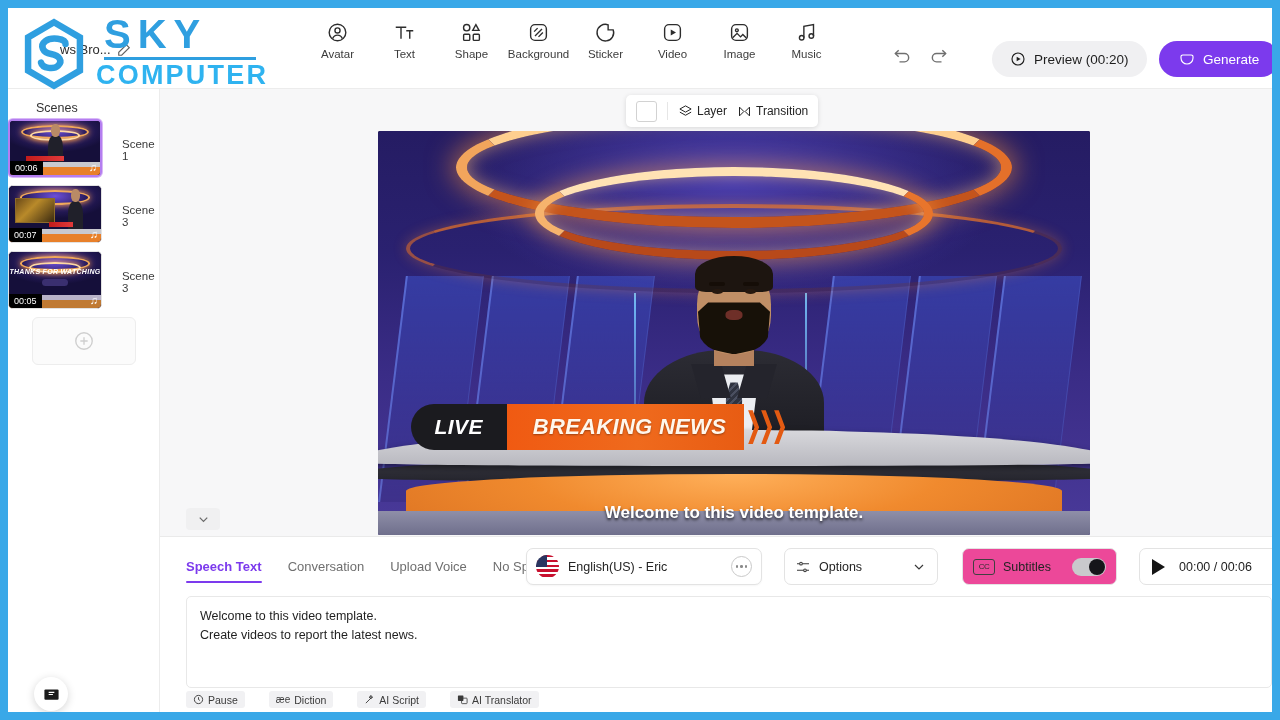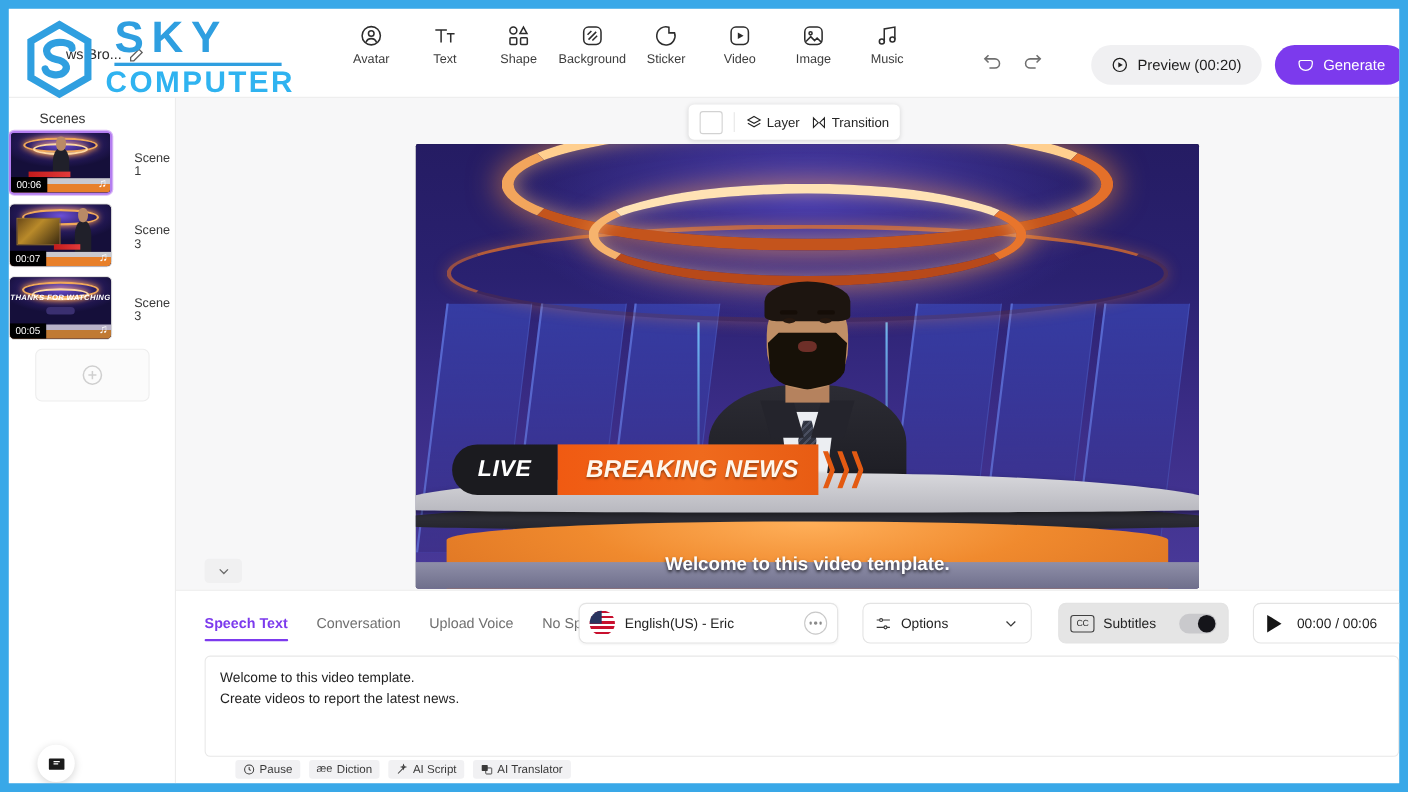--- a/index.html
+++ b/index.html
@@ -236,41 +236,41 @@
     display: flex; align-items: center; justify-content: center; gap: 2px; cursor: pointer; }
   .dots-btn i { width: 2.6px; height: 2.6px; background: #8a8a8a; border-radius: 50%; display: block; }
 
   .options-box { position: absolute; left: 776px; top: 540px; width: 154px; height: 37px;
     border: 1px solid #e3e3e3; border-radius: 7px; background: #fff;
     display: flex; align-items: center; padding: 0 10px; gap: 8px; cursor: pointer; }
   .options-box .label { font-size: 12.5px; color: #242424; flex: 1; }
   .options-box svg { width: 16px; height: 16px; color: #3a3a3a; }
 
   .subtitles-box { position: absolute; left: 954px; top: 540px; width: 155px; height: 37px;
-    border: 1px solid #e3e3e3; border-radius: 7px; background: #e5e5e5;
+    border: 1px solid #e3e3e3; border-radius: 7px; background: #ec4899;
     display: flex; align-items: center; padding: 0 10px; gap: 8px; }
   .cc-icon { width: 22px; height: 16px; border: 1.4px solid #404040; border-radius: 3px;
     font-size: 8px; display: flex; align-items: center; justify-content: center; color: #2d2d2d; letter-spacing: -.5px; }
   .subtitles-box .label { font-size: 12.5px; color: #242424; flex: 1; }
   .toggle { width: 34px; height: 18px; border-radius: 9px; background: #c9c9cc; position: relative; cursor: pointer; }
   .toggle::after { content: ""; position: absolute; right: 1px; top: 1px; width: 16px; height: 16px;
     border-radius: 50%; background: #15151a; }
 
   .player-box { position: absolute; left: 1131px; top: 540px; width: 160px; height: 37px;
     border: 1px solid #e3e3e3; border-radius: 7px; background: #fff;
     display: flex; align-items: center; padding: 0 12px; gap: 14px; }
   .play-tri { width: 0; height: 0; border-left: 13px solid #151515;
     border-top: 8px solid transparent; border-bottom: 8px solid transparent; cursor: pointer; }
   .time-text { font-size: 12.5px; color: #1c1c1c; white-space: nowrap; }
 
   .script-box { position: absolute; left: 178px; top: 588px; width: 1086px; height: 92px;
     border: 1px solid #e8e8e8; border-radius: 5px; background: #fff; padding: 10px 13px; overflow: hidden; }
   .script-line { font-size: 12.5px; color: #1f1f1f; line-height: 19px; }
 
-  .script-actions { position: absolute; left: 178px; top: 683px; display: flex; gap: 8px; margin-left: 28px; }
+  .script-actions { position: absolute; left: 178px; top: 683px; display: flex; gap: 24px; }
   .sa-btn { height: 17px; background: #f1f1f3; border-radius: 3px; padding: 0 7px;
     display: flex; align-items: center; gap: 4px; font-size: 10.5px; color: #3a3a3a; cursor: pointer; }
   .sa-btn svg { width: 11px; height: 11px; }
 
   .feedback-btn { position: absolute; left: 26px; top: 669px; width: 34px; height: 34px;
     border-radius: 50%; background: #fff; box-shadow: 0 2px 8px rgba(0,0,0,.17);
     display: flex; align-items: center; justify-content: center; cursor: pointer; }
   .feedback-btn svg { width: 17px; height: 17px; }
 
   

